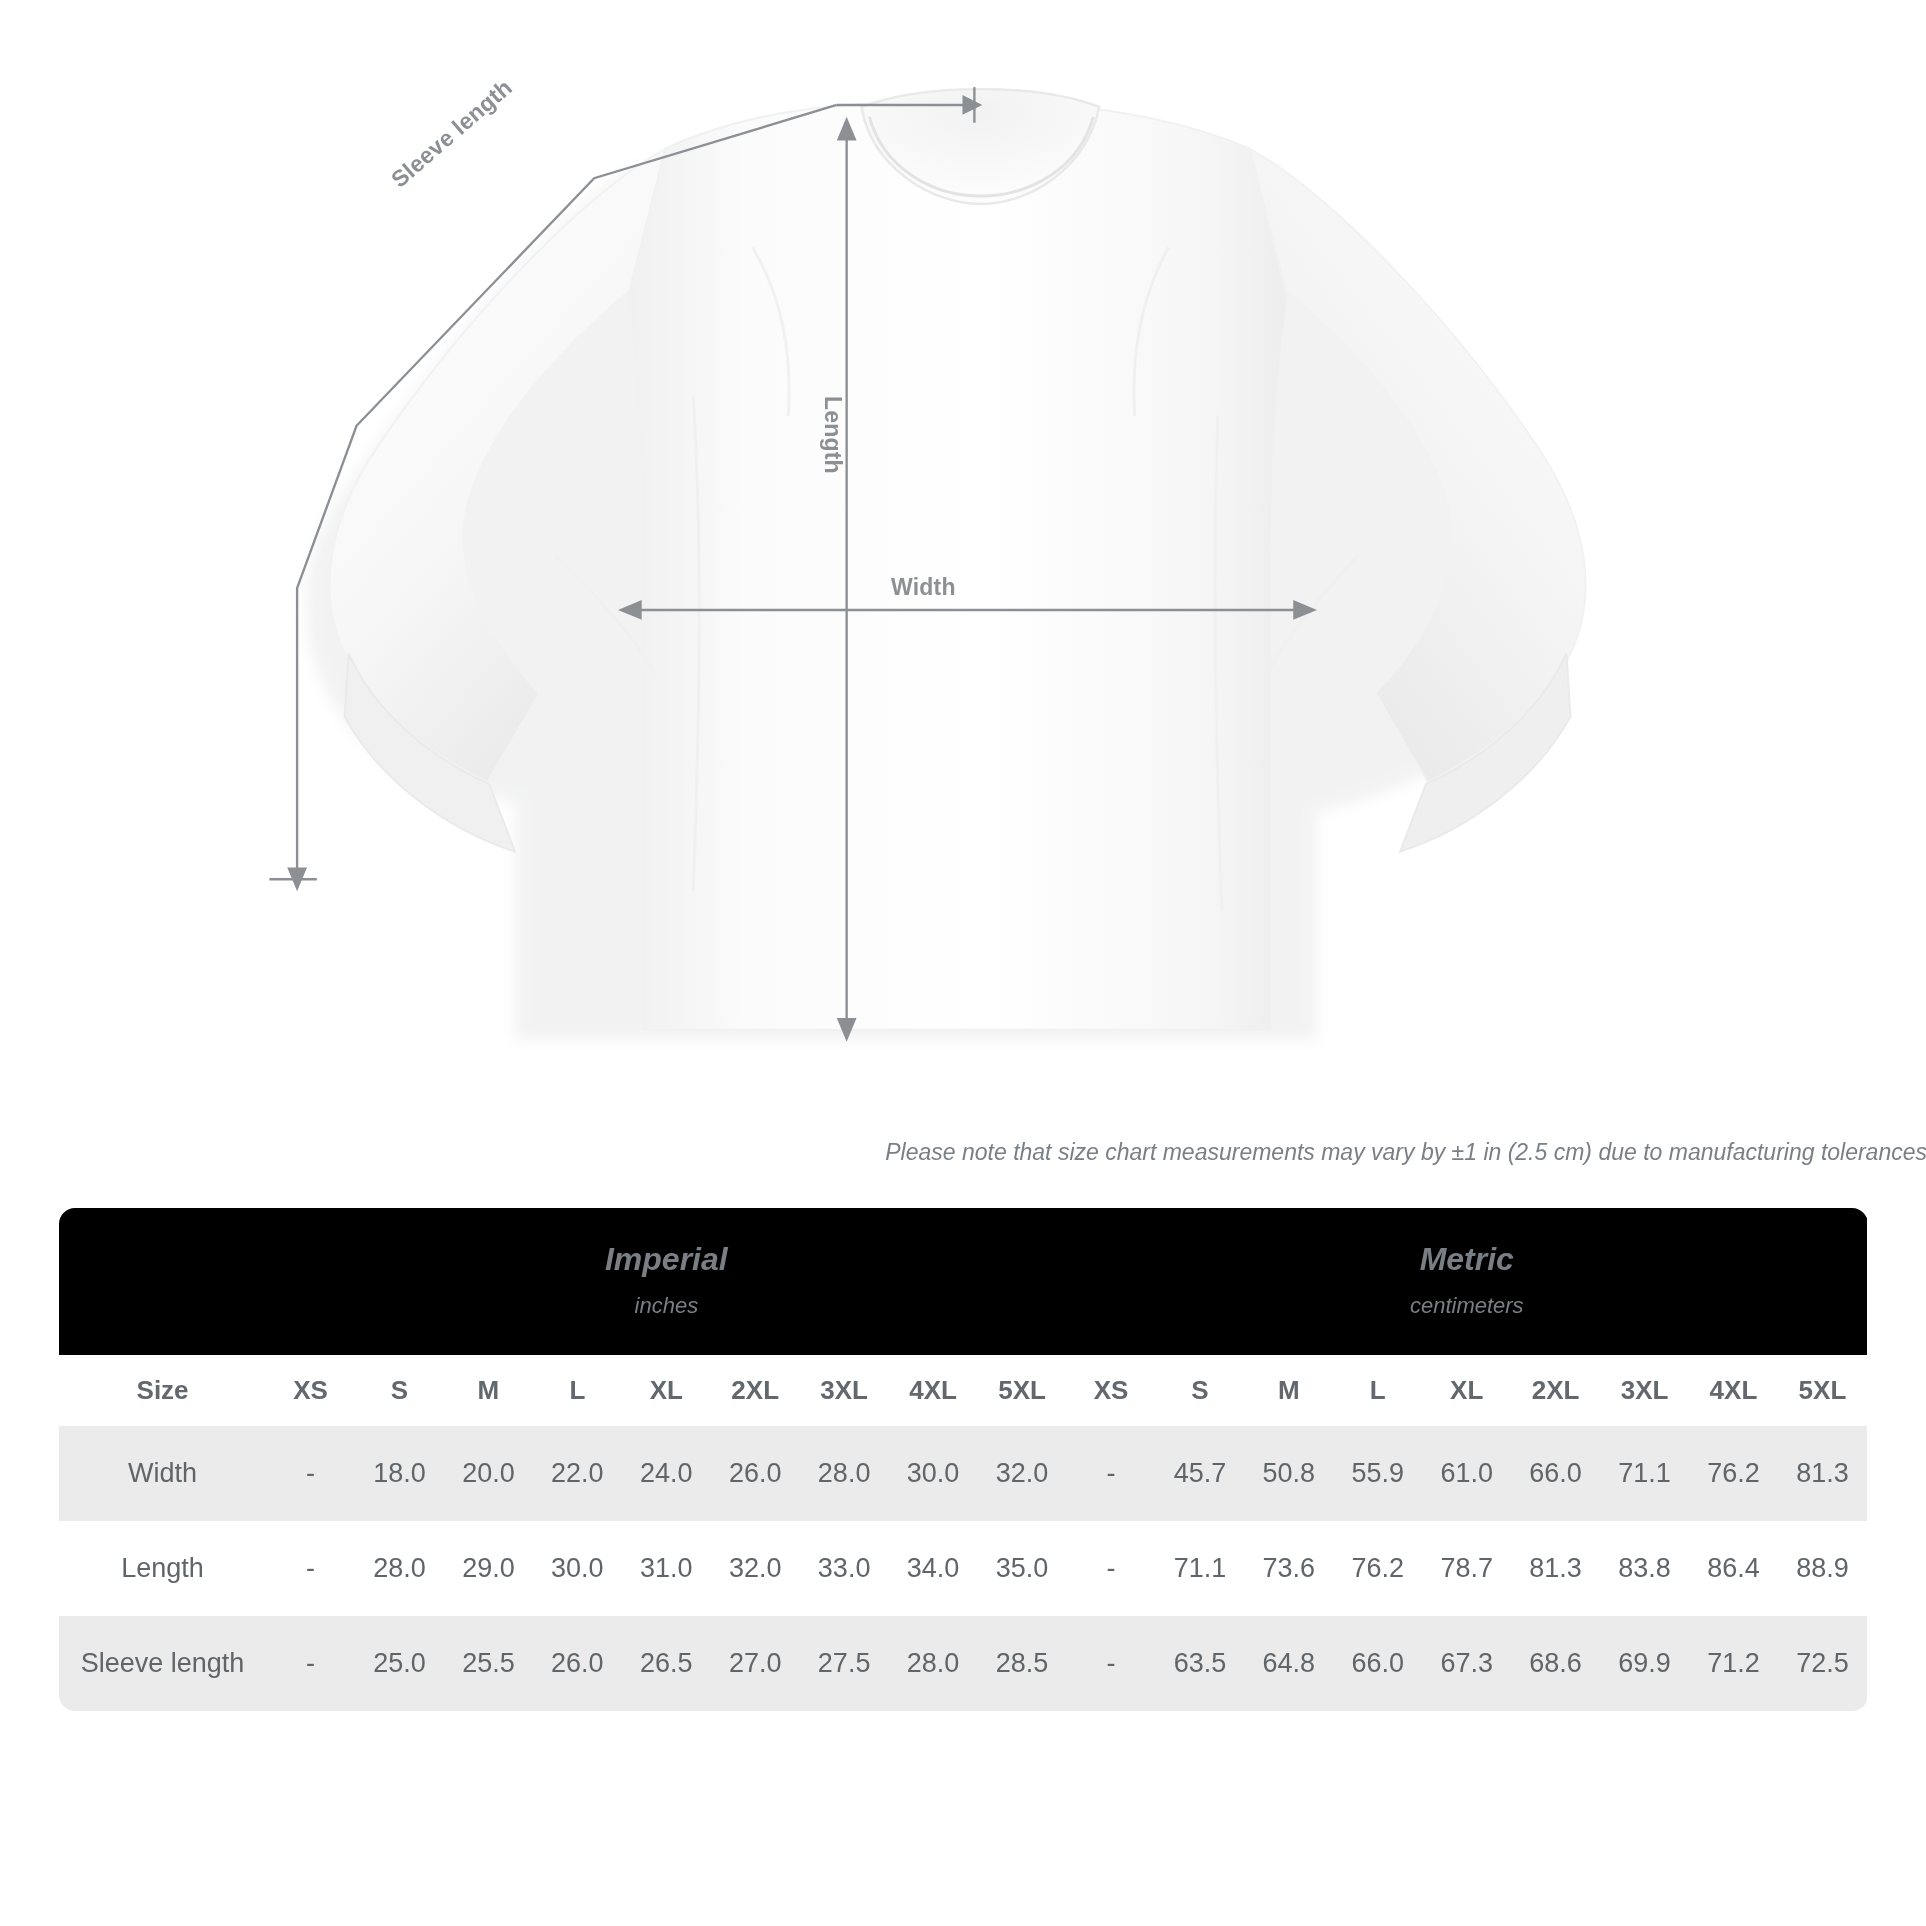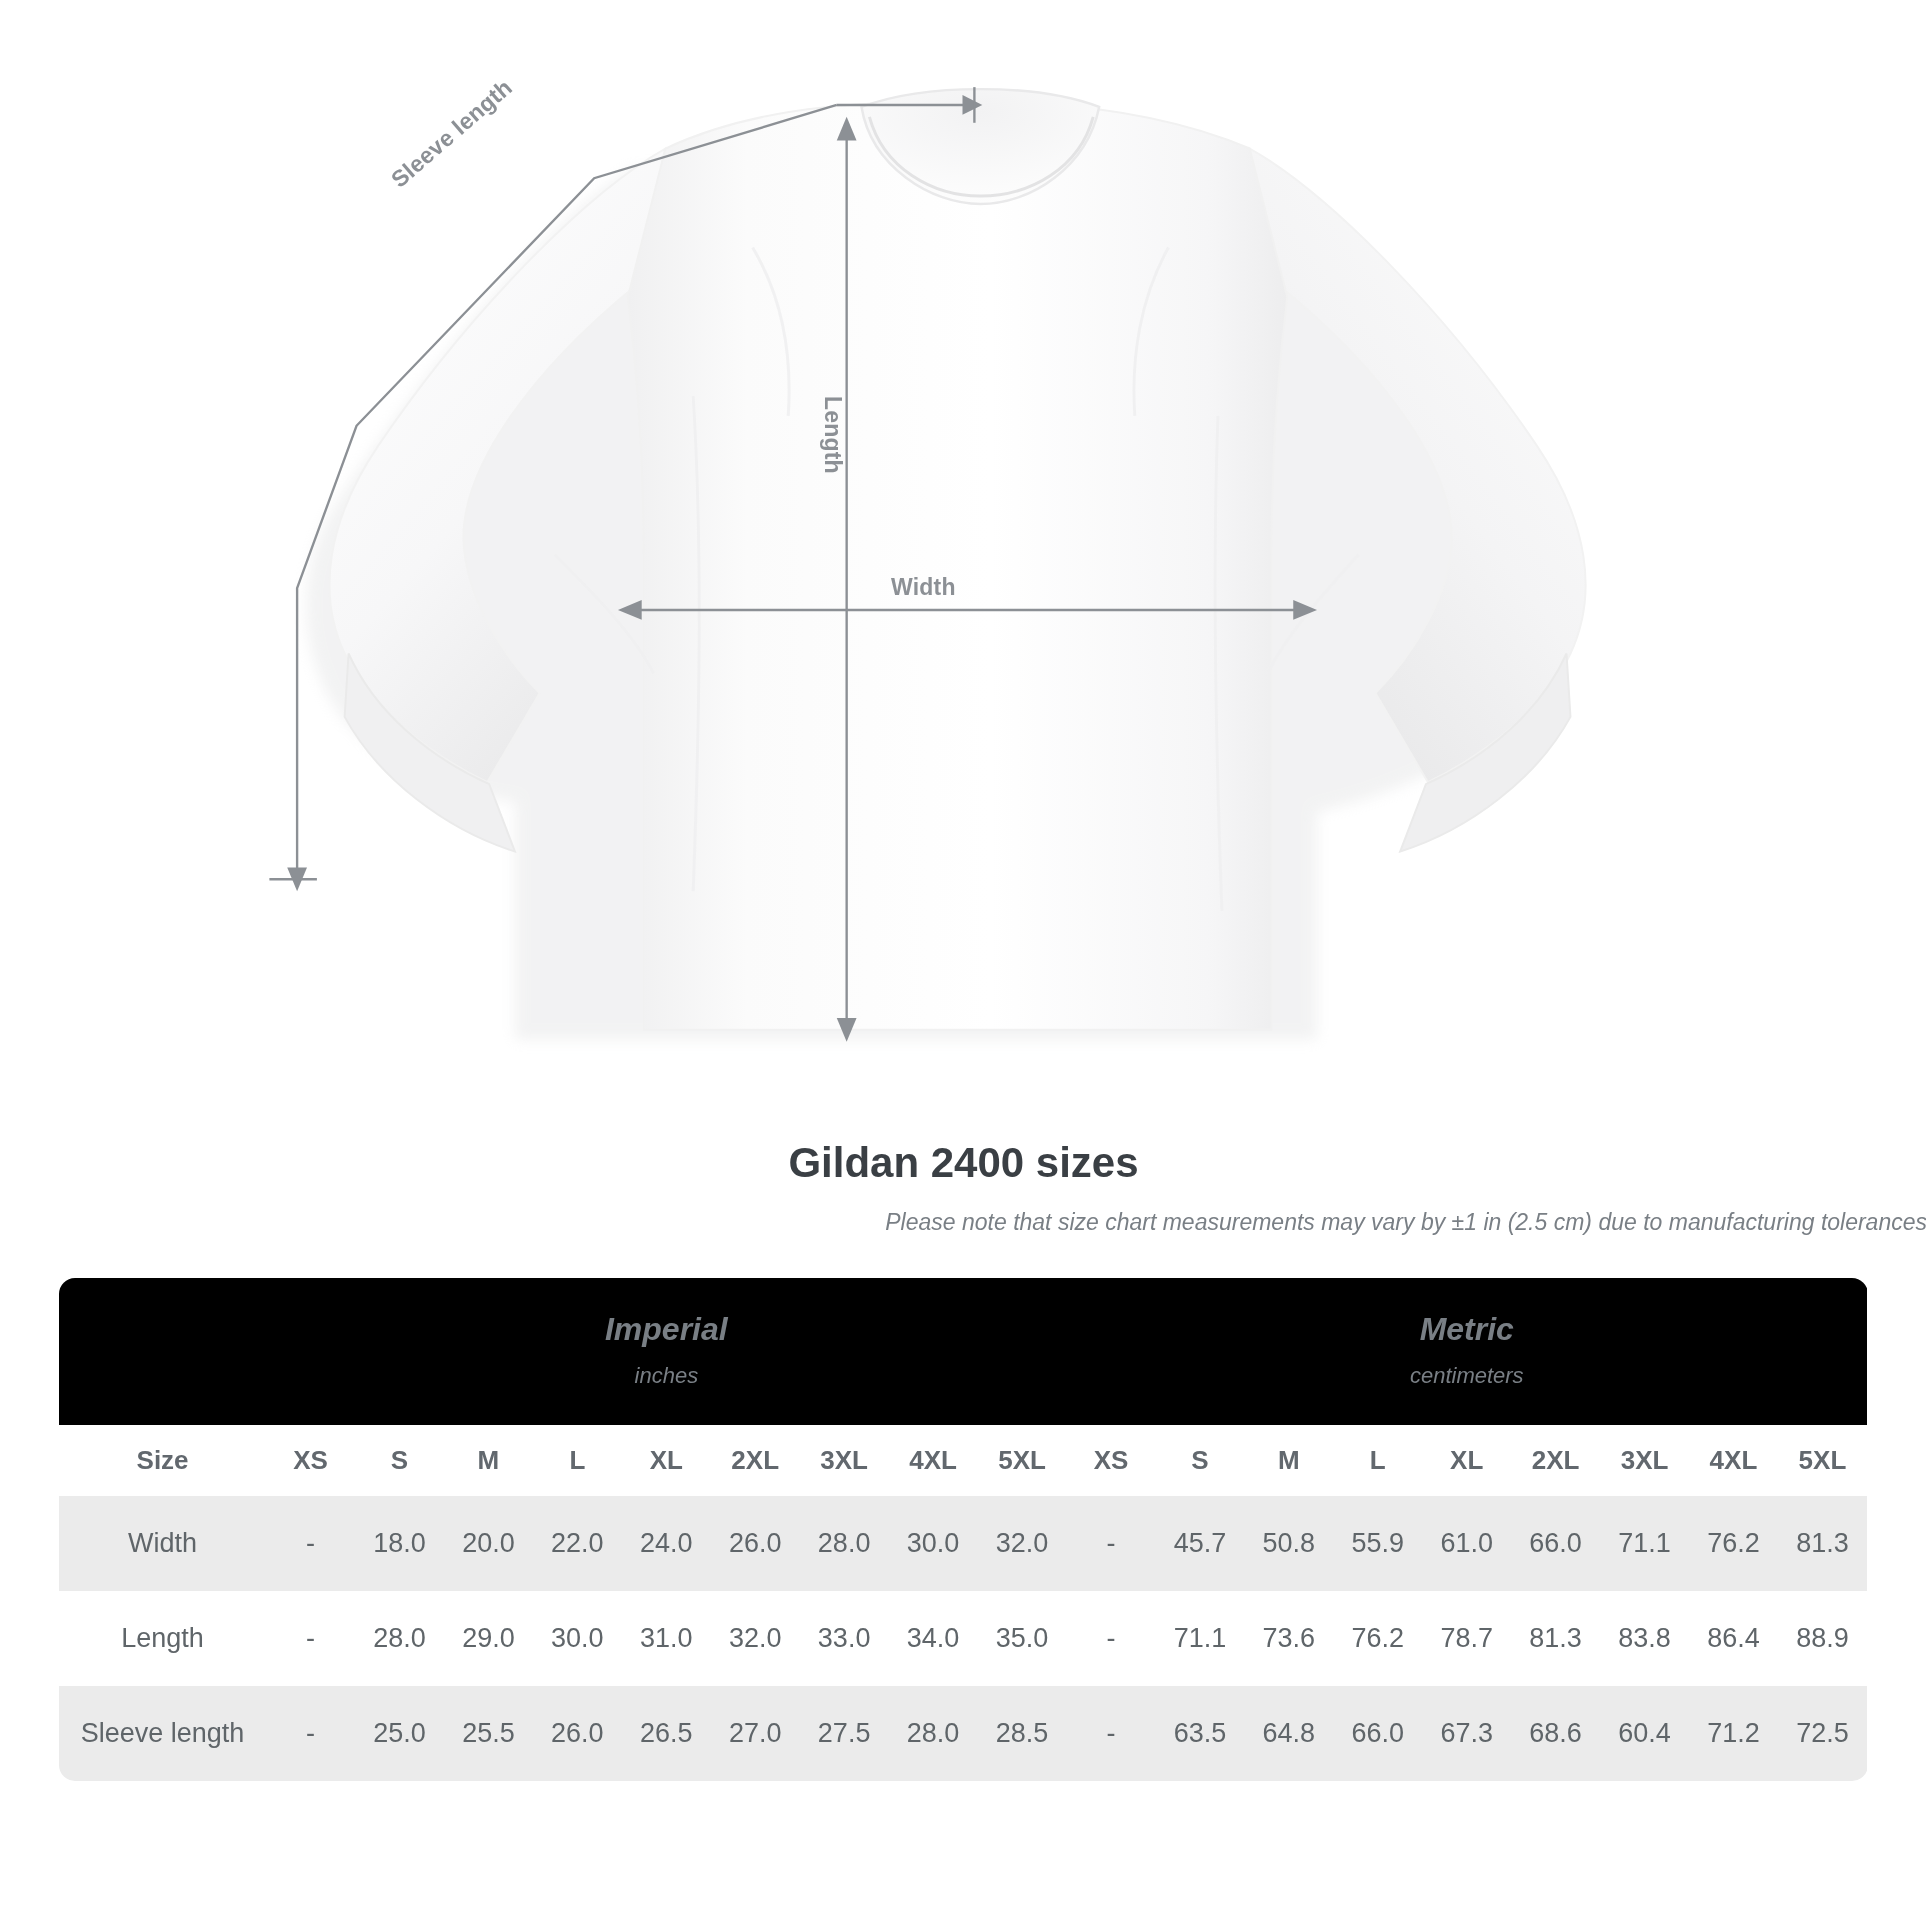--- a/index.html
+++ b/index.html
@@ -233,21 +233,20 @@
         <line x1="272" y1="888" x2="320" y2="888"></line>
       </g>
     </svg>
 
     <div class="dim-label label-length">Length</div>
     <div class="dim-label label-width">Width</div>
     <div class="dim-label label-sleeve">Sleeve length</div>
   </div>
 
   <div class="title-block">
-    <h1 class="chart-title">Gildan 2400 sizes</h1>
     <p class="chart-subtitle">Please note that size chart measurements may vary by ±1 in (2.5 cm) due to manufacturing tolerances</p>
   </div>
 
   <div class="table-wrap">
     <table class="size-table">
       <colgroup>
         <col class="col-label">
         <col class="col-val">
           <col class="col-val">
           <col class="col-val">
@@ -357,21 +356,21 @@
           <td>27.0</td>
           <td>27.5</td>
           <td>28.0</td>
           <td>28.5</td>
           <td>-</td>
           <td>63.5</td>
           <td>64.8</td>
           <td>66.0</td>
           <td>67.3</td>
           <td>68.6</td>
-          <td>60.4</td>
+          <td>69.9</td>
           <td>71.2</td>
           <td>72.5</td>
         </tr>
       </tbody>
     </table>
   </div>
 
 </div>
 
 

